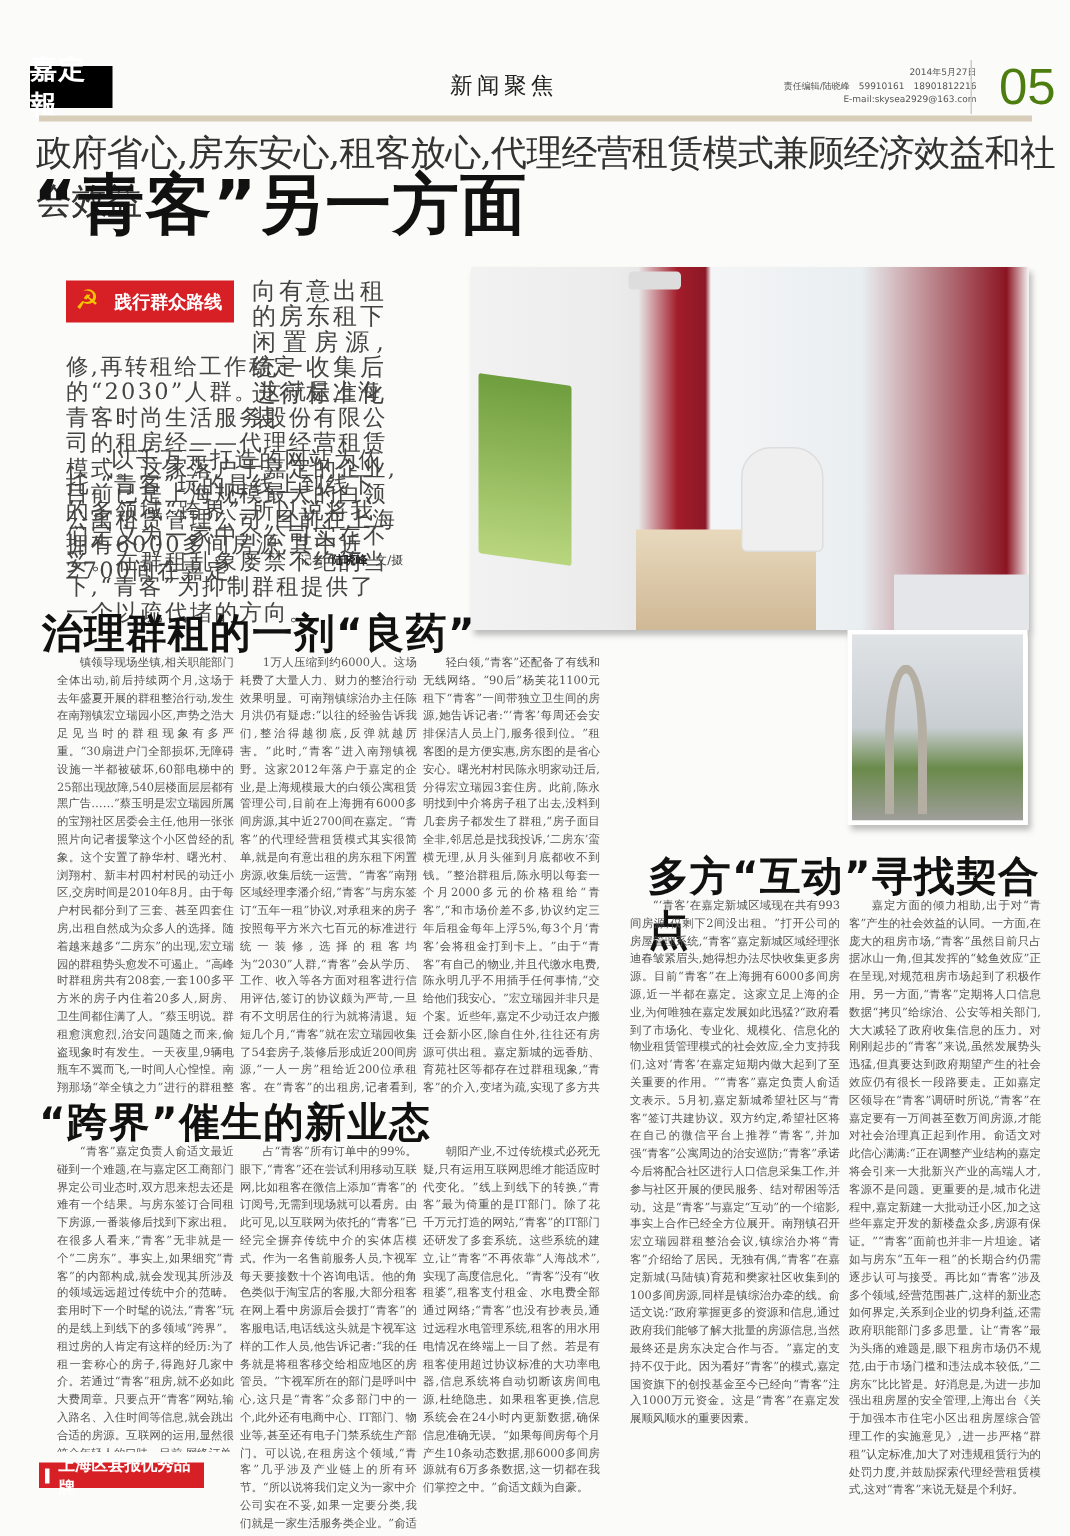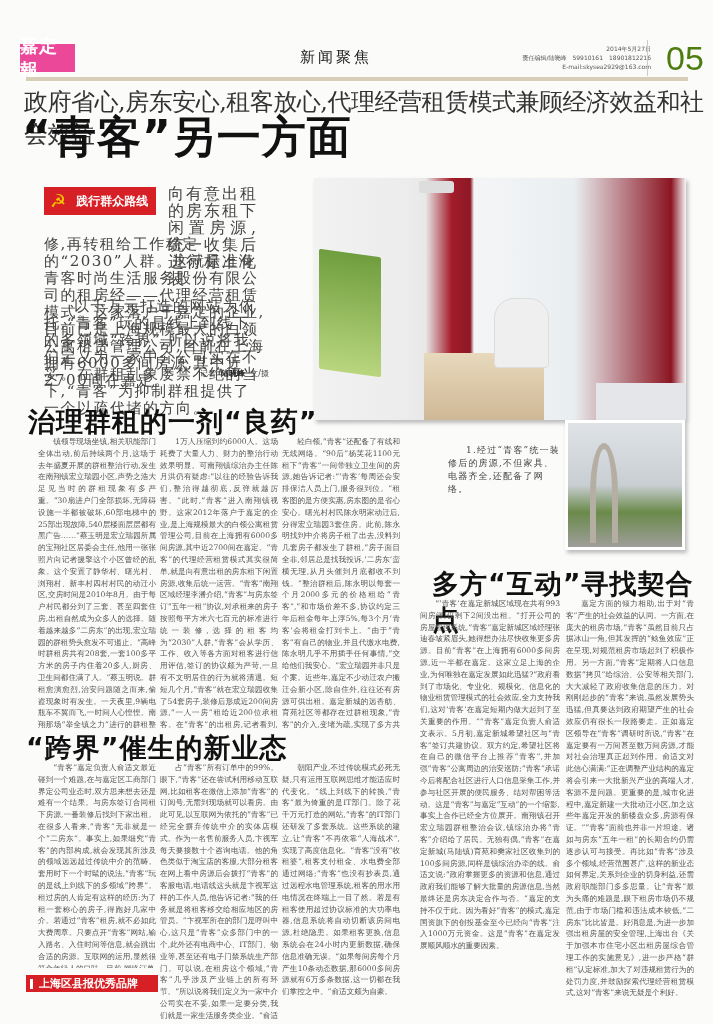--- a/index.html
+++ b/index.html
@@ -1,18 +1,18 @@
 <!DOCTYPE html>
 <html><head>
 <meta charset="utf-8">
 <style>
 *{box-sizing:border-box;margin:0;padding:0}
 body{width:713px;height:1024px;background:#fbfbfa;font-family:"DejaVu Sans","Liberation Sans",sans-serif;color:#333;position:relative;overflow:hidden}
 .abs{position:absolute}
-.masthead{left:20px;top:44px;width:55px;height:28px;background:#ec4899;color:#fff;font-family:"DejaVu Serif","Liberation Serif",serif;font-size:18px;font-weight:bold;display:flex;align-items:center;justify-content:center;letter-spacing:1px}
+.masthead{left:20px;top:44px;width:55px;height:28px;background:#000000;color:#fff;font-family:"DejaVu Serif","Liberation Serif",serif;font-size:18px;font-weight:bold;display:flex;align-items:center;justify-content:center;letter-spacing:1px}
 .section{left:300px;top:48px;font-size:15px;font-weight:normal;color:#222;letter-spacing:3px}
 .meta{right:62px;top:44px;text-align:right;font-size:6px;color:#555;line-height:9px}
 .pageno{left:647px;top:40px;font-size:34px;color:#4d7c0f;font-family:"Liberation Sans",sans-serif;line-height:36px;border-left:1px solid #ccc;padding-left:18px}
 .rule{left:26px;top:77px;width:662px;height:4px;background:#d8cdb8}
 .kicker{left:24px;top:86px;font-size:24px;color:#333;letter-spacing:-0.5px;font-family:"DejaVu Serif","Liberation Serif",serif}
 .headline{left:22px;top:112px;font-size:44px;font-weight:bold;color:#111;letter-spacing:1px;line-height:50px}
 .badge{left:44px;top:187px;width:112px;height:28px;background:#d71f26;color:#fff;display:flex;align-items:center;gap:10px;padding-left:6px;font-size:12px;font-weight:bold}
 .badge .sickle{color:#f5c400;font-size:18px;line-height:18px}
 .intro{left:44px;top:185px;width:220px;font-size:15px;line-height:17px;color:#444;letter-spacing:1.5px;font-family:"DejaVu Serif","Liberation Serif",serif}
 .intro-top{left:168px;top:185px;width:90px;font-size:16px;line-height:17px;color:#444;letter-spacing:2px;text-align:justify;font-family:"DejaVu Serif","Liberation Serif",serif}
@@ -23,21 +23,21 @@
 .photo1 .man{position:absolute;left:180px;top:120px;width:55px;height:70px;background:#efefef;border-radius:20px 20px 4px 4px;border:1px solid #ddd}
 .photo1 .desk{position:absolute;left:110px;top:175px;width:120px;height:67px;background:linear-gradient(180deg,#e8d9bd,#cfb895)}
 .photo1 .bed{position:absolute;right:0;top:205px;width:90px;height:37px;background:#e4e6ea}
 .photo1 .ac{position:absolute;left:105px;top:3px;width:35px;height:12px;background:#ddd;border-radius:3px}
 .photo2{left:565px;top:420px;width:120px;height:130px;background:linear-gradient(180deg,#dfe3e6 0%,#c9ced3 50%,#6a8a4a 72%,#9f9e9b 100%);box-shadow:2px 3px 4px rgba(0,0,0,.25);border:3px solid #fff}
 .photo2 .sculpt{position:absolute;left:22px;top:20px;width:28px;height:100px;border:6px solid #b5aea3;border-radius:50% 50% 0 0;border-bottom:none}
 .caption{left:448px;top:444px;width:116px;font-size:9px;line-height:13px;color:#444;letter-spacing:1.2px;font-family:"DejaVu Serif","Liberation Serif",serif}
 .h2{font-size:27px;font-weight:bold;color:#111;letter-spacing:1px}
 .col{font-size:7.6px;line-height:11.8px;color:#555;text-align:justify;font-family:"DejaVu Serif","Liberation Serif",serif;overflow:hidden}
 .col p{text-indent:2em}
-.footer-tag{left:26px;top:975px;width:132px;height:17px;background:#d71f26;color:#fff;font-size:11px;font-weight:bold;display:flex;align-items:center;padding-left:4px;gap:6px}
+.footer-tag{left:26px;top:975px;width:110px;height:17px;background:#d71f26;color:#fff;font-size:11px;font-weight:bold;display:flex;align-items:center;padding-left:4px;gap:6px}
 .footer-tag .bar{width:3px;height:10px;background:#fff}
 </style>
 </head>
 <body>
 
 <div class="abs masthead">嘉定報</div>
 <div class="abs section">新闻聚焦</div>
 <div class="abs meta">
   <div>2014年5月27日</div>
   <div>责任编辑/陆晓峰　59910161　18901812216</div>
@@ -66,21 +66,20 @@
   <div class="ac"></div>
   <div class="frame"></div>
   <div class="desk"></div>
   <div class="man"></div>
   <div class="bed"></div>
 </div>
 <div class="abs photo2">
   <div class="sculpt"></div>
 </div>
 <div class="abs caption">
-  <p style="text-indent:2em">1.经过“青客”统一装修后的房源,不但家具、电器齐全,还配备了网络。</p>
 </div>
 
 <div class="abs h2" style="left:28px;top:404px">治理群租的一剂“良药”</div>
 <div class="abs col" style="left:38px;top:436px;width:118px;height:296px">
     <p>镇领导现场坐镇,相关职能部门全体出动,前后持续两个月,这场于去年盛夏开展的群租整治行动,发生在南翔镇宏立瑞园小区,声势之浩大足见当时的群租现象有多严重。“30扇进户门全部损坏,无障碍设施一半都被破坏,60部电梯中的25部出现故障,540层楼面层层都有黑广告……”蔡玉明是宏立瑞园所属的宝翔社区居委会主任,他用一张张照片向记者援擎这个小区曾经的乱象。这个安置了静华村、曙光村、浏翔村、新丰村四村村民的动迁小区,交房时间是2010年8月。由于每户村民都分到了三套、甚至四套住房,出租自然成为众多人的选择。随着越来越多“二房东”的出现,宏立瑞园的群租势头愈发不可遏止。“高峰时群租房共有208套,一套100多平方米的房子内住着20多人,厨房、卫生间都住满了人。”蔡玉明说。群租愈演愈烈,治安问题随之而来,偷盗现象时有发生。一天夜里,9辆电瓶车不翼而飞,一时间人心惶惶。南翔那场“举全镇之力”进行的群租整治,将宏立瑞园的居住人口从近</p>
   </div>
 <div class="abs col" style="left:160px;top:436px;width:118px;height:296px">
     <p>1万人压缩到约6000人。这场耗费了大量人力、财力的整治行动效果明显。可南翔镇综治办主任陈月洪仍有疑虑:“以往的经验告诉我们,整治得越彻底,反弹就越厉害。”此时,“青客”进入南翔镇视野。这家2012年落户于嘉定的企业,是上海规模最大的白领公寓租赁管理公司,目前在上海拥有6000多间房源,其中近2700间在嘉定。“青客”的代理经营租赁模式其实很简单,就是向有意出租的房东租下闲置房源,收集后统一运营。“青客”南翔区域经理李潘介绍,“青客”与房东签订“五年一租”协议,对承租来的房子按照每平方米六七百元的标准进行统一装修,选择的租客均为“2030”人群,“青客”会从学历、工作、收入等各方面对租客进行信用评估,签订的协议颇为严苛,一旦有不文明居住的行为就将清退。短短几个月,“青客”就在宏立瑞园收集了54套房子,装修后形成近200间房源,“一人一房”租给近200位承租客。在“青客”的出租房,记者看到,除了家具和空调、洗衣机、微波炉、热水器等电器外,考虑到租客多为年</p>
   </div>
 <div class="abs col" style="left:282px;top:436px;width:118px;height:296px">

